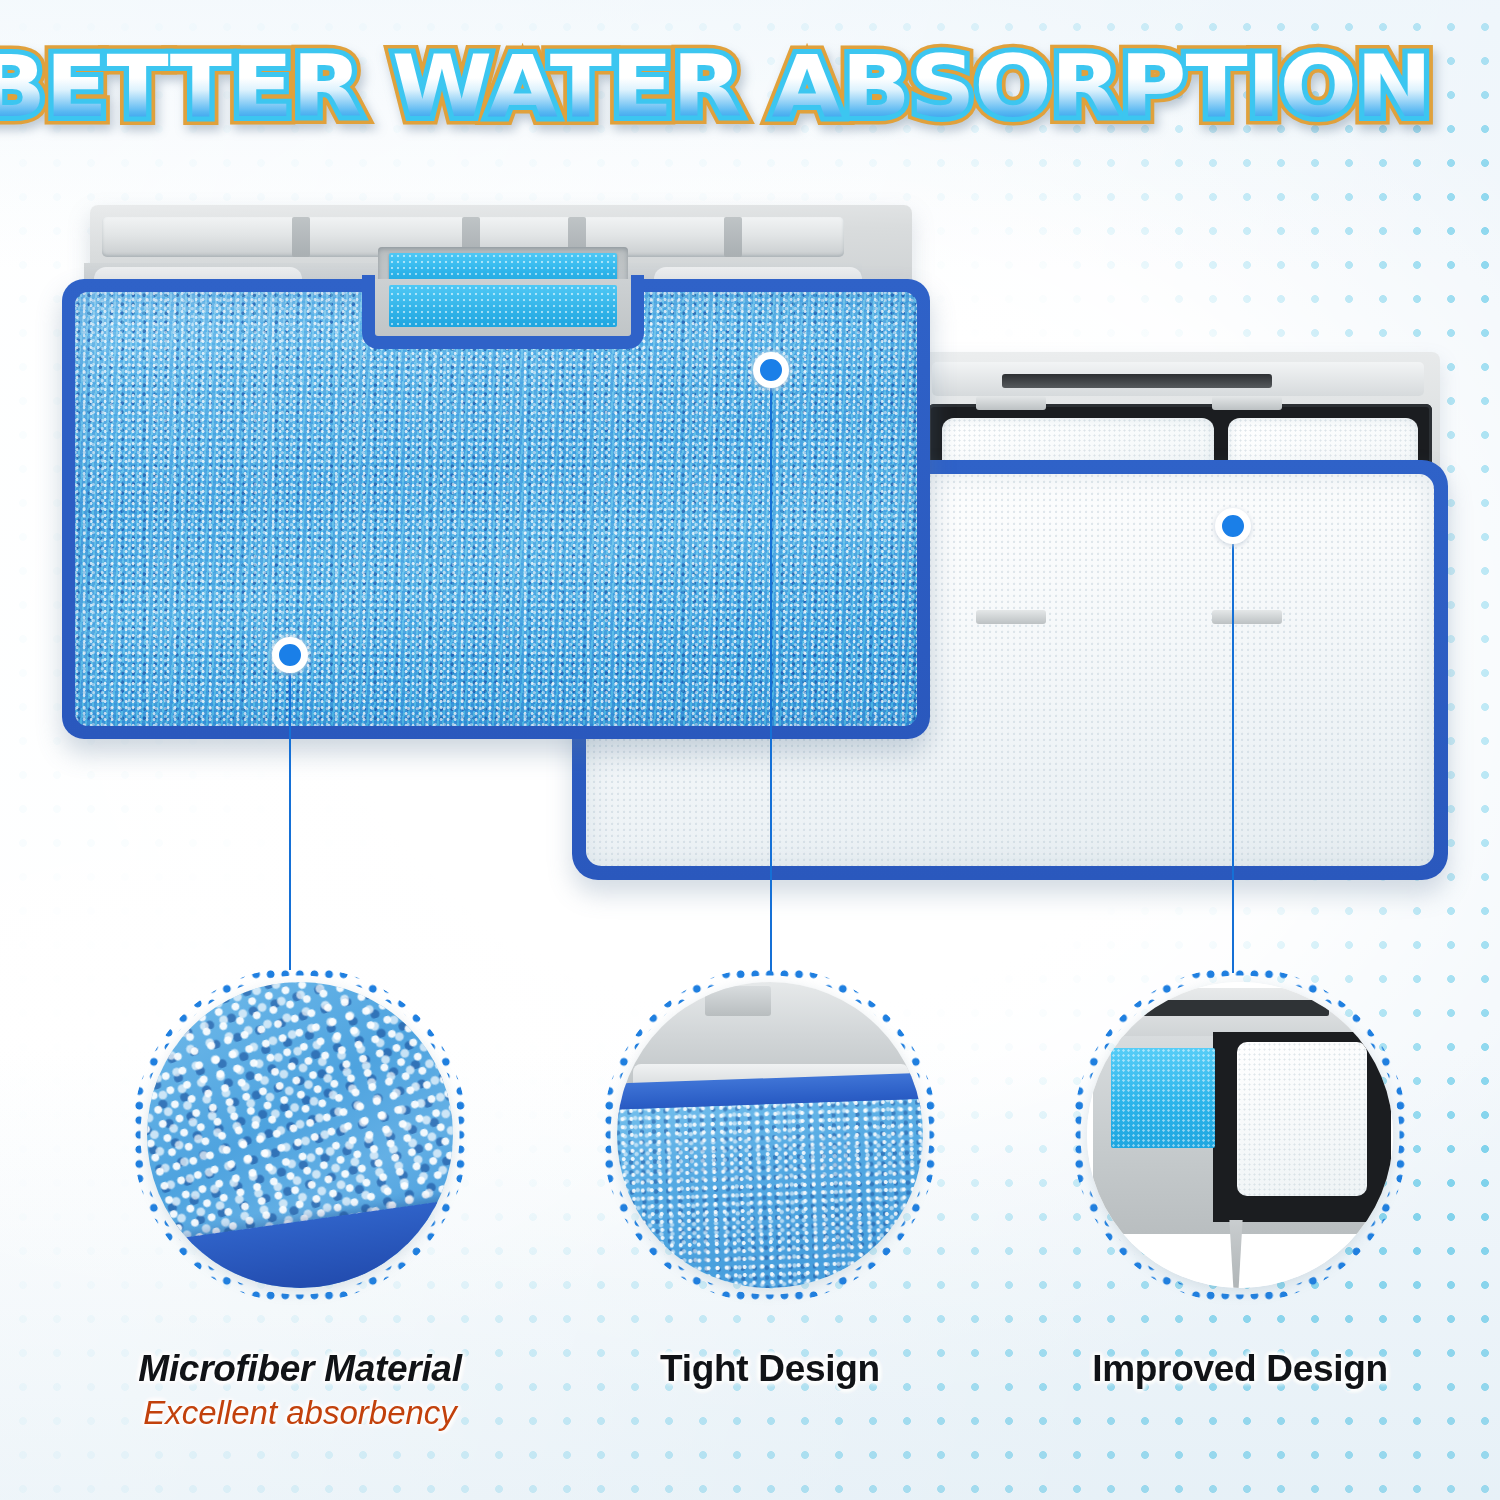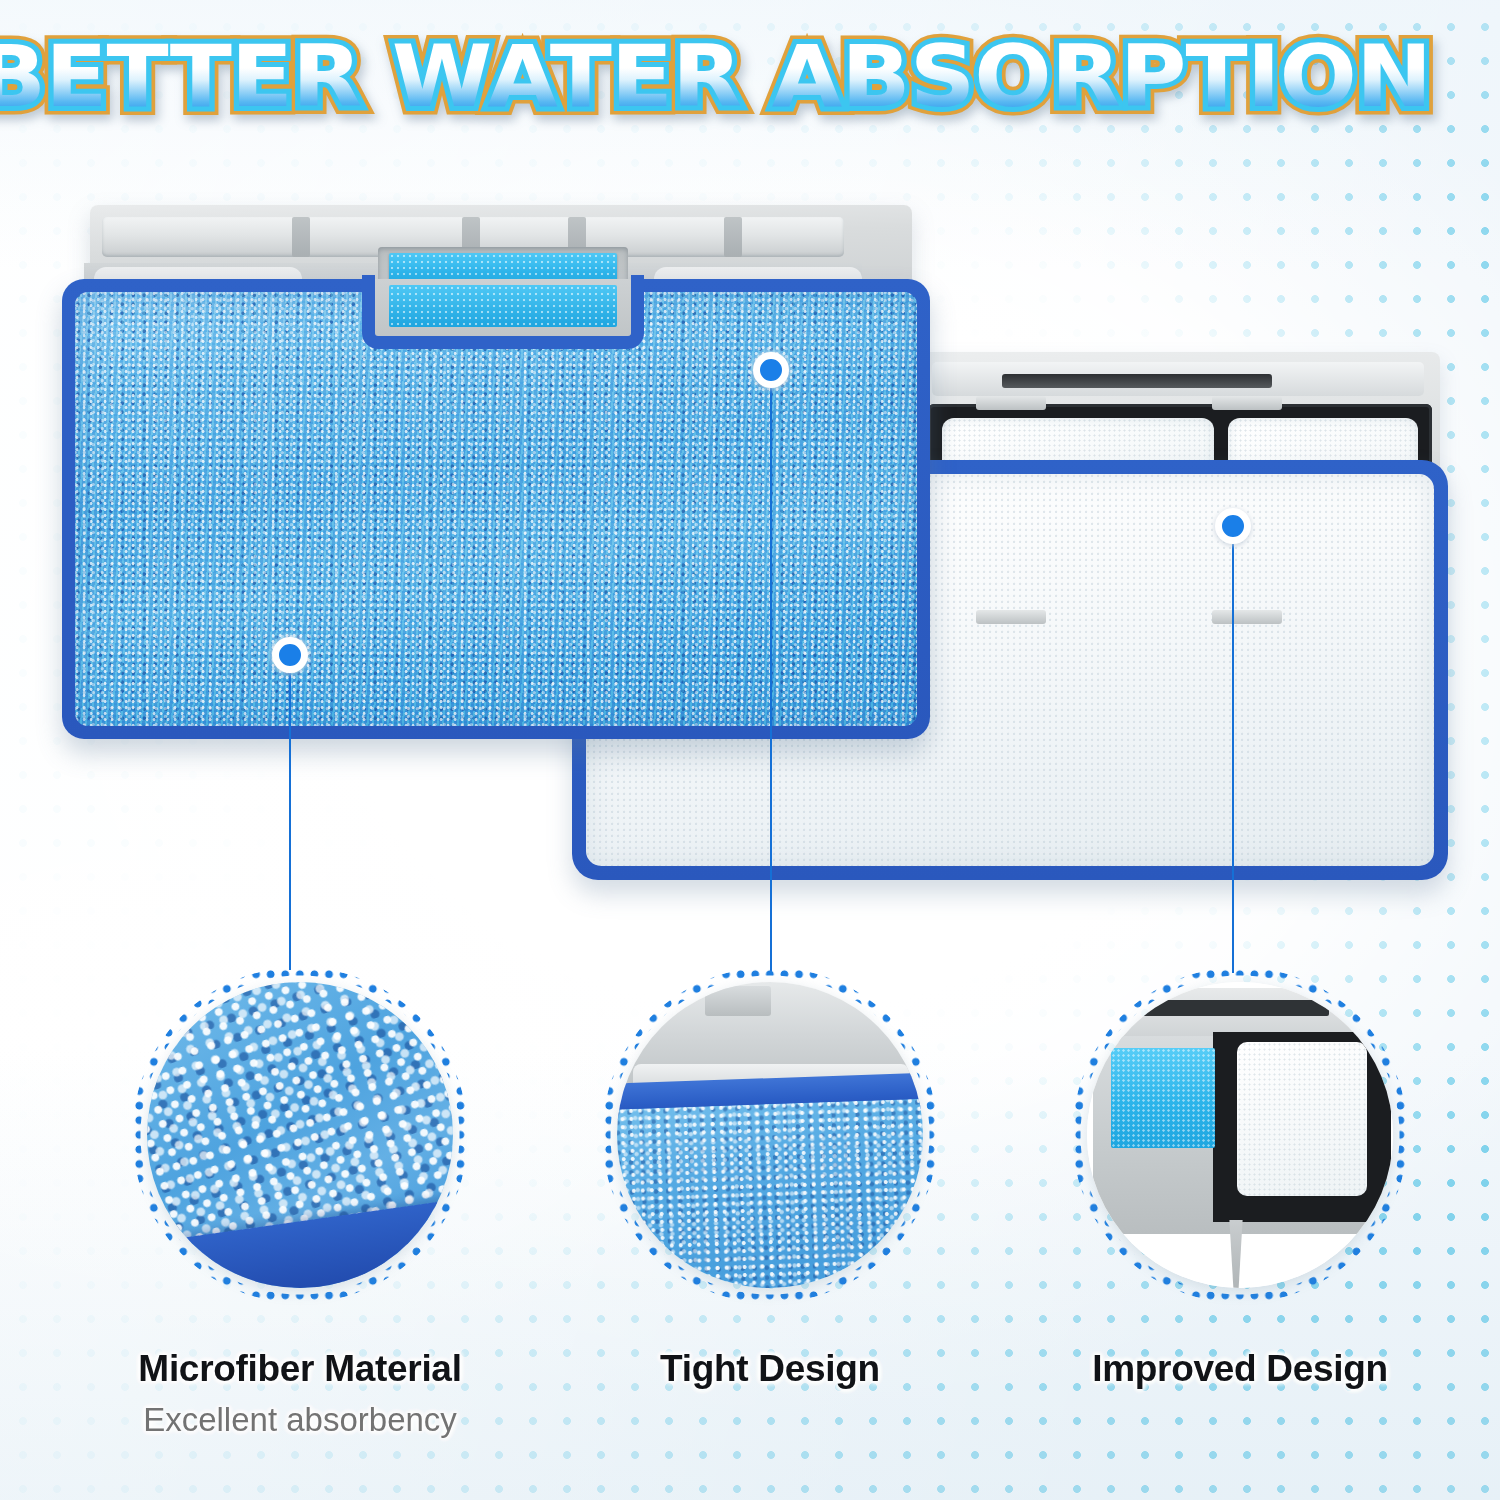--- a/index.html
+++ b/index.html
@@ -33,22 +33,22 @@
     position:absolute;left:0;top:860px;width:760px;height:520px;
     background:radial-gradient(ellipse 560px 300px at 30% 40%, #ffffff 0%, rgba(255,255,255,.85) 55%, rgba(255,255,255,0) 100%);
   }
   .bg-vignette{
     position:absolute;inset:0;
     background:linear-gradient(180deg, rgba(236,245,251,.55) 0%, rgba(255,255,255,0) 18%, rgba(255,255,255,0) 70%, rgba(214,231,241,.40) 100%);
   }
 
   
   .headline-wrap{
-    position:absolute;left:0;top:16px;width:1408px;height:110px;
-    display:flex;align-items:flex-end;justify-content:center;
+    position:absolute;left:0;top:31px;width:1408px;height:110px;
+    display:flex;align-items:center;justify-content:center;
     z-index:40;
   }
   .headline{
     position:relative;
     font-family:"DejaVu Sans","Liberation Sans",sans-serif;
     font-weight:bold;
     font-size:86px;
     line-height:100px;
     letter-spacing:-1px;
     transform:scaleX(1.06);
@@ -349,22 +349,22 @@
   
   .caption{position:absolute;z-index:34;text-align:center;}
   .cap-title{
     font-size:37px;font-weight:bold;color:#111317;letter-spacing:-.3px;
     text-shadow:
       0 0 7px #fff,0 0 7px #fff,0 0 6px #fff,
       2px 0 4px #fff,-2px 0 4px #fff,0 2px 4px #fff,0 -2px 4px #fff;
     white-space:nowrap;
   }
   .cap-sub{
-    margin-top:11px;
-    font-size:33px;font-weight:normal;color:#737373;
+    margin-top:4px;
+    font-size:33px;font-weight:normal;color:#c2410c;
     text-shadow:
       0 0 7px #fff,0 0 7px #fff,0 0 6px #fff,
       2px 0 4px #fff,-2px 0 4px #fff,0 2px 4px #fff,0 -2px 4px #fff;
     white-space:nowrap;
   }
 </style>
 </head>
 <body>
 
 <div id="poster">
@@ -466,21 +466,21 @@
       <div class="d3-top"></div>
       <div class="d3-topdark"></div>
       <div class="d3-body"></div>
       <div class="d3-black"></div>
       <div class="d3-cyan"></div>
       <div class="d3-white"></div>
       <div class="d3-stem"></div>
     </div>
   </div>
 
-  <div class="caption" style="left:40px;top:1348px;width:520px;">
+  <div class="caption" style="left:40px;top:1348px;width:520px;font-style:italic;">
     <div class="cap-title">Microfiber Material</div>
     <div class="cap-sub">Excellent absorbency</div>
   </div>
 
   <div class="caption" style="left:540px;top:1348px;width:460px;">
     <div class="cap-title">Tight Design</div>
   </div>
 
   <div class="caption" style="left:1000px;top:1348px;width:480px;">
     <div class="cap-title">Improved Design</div>

